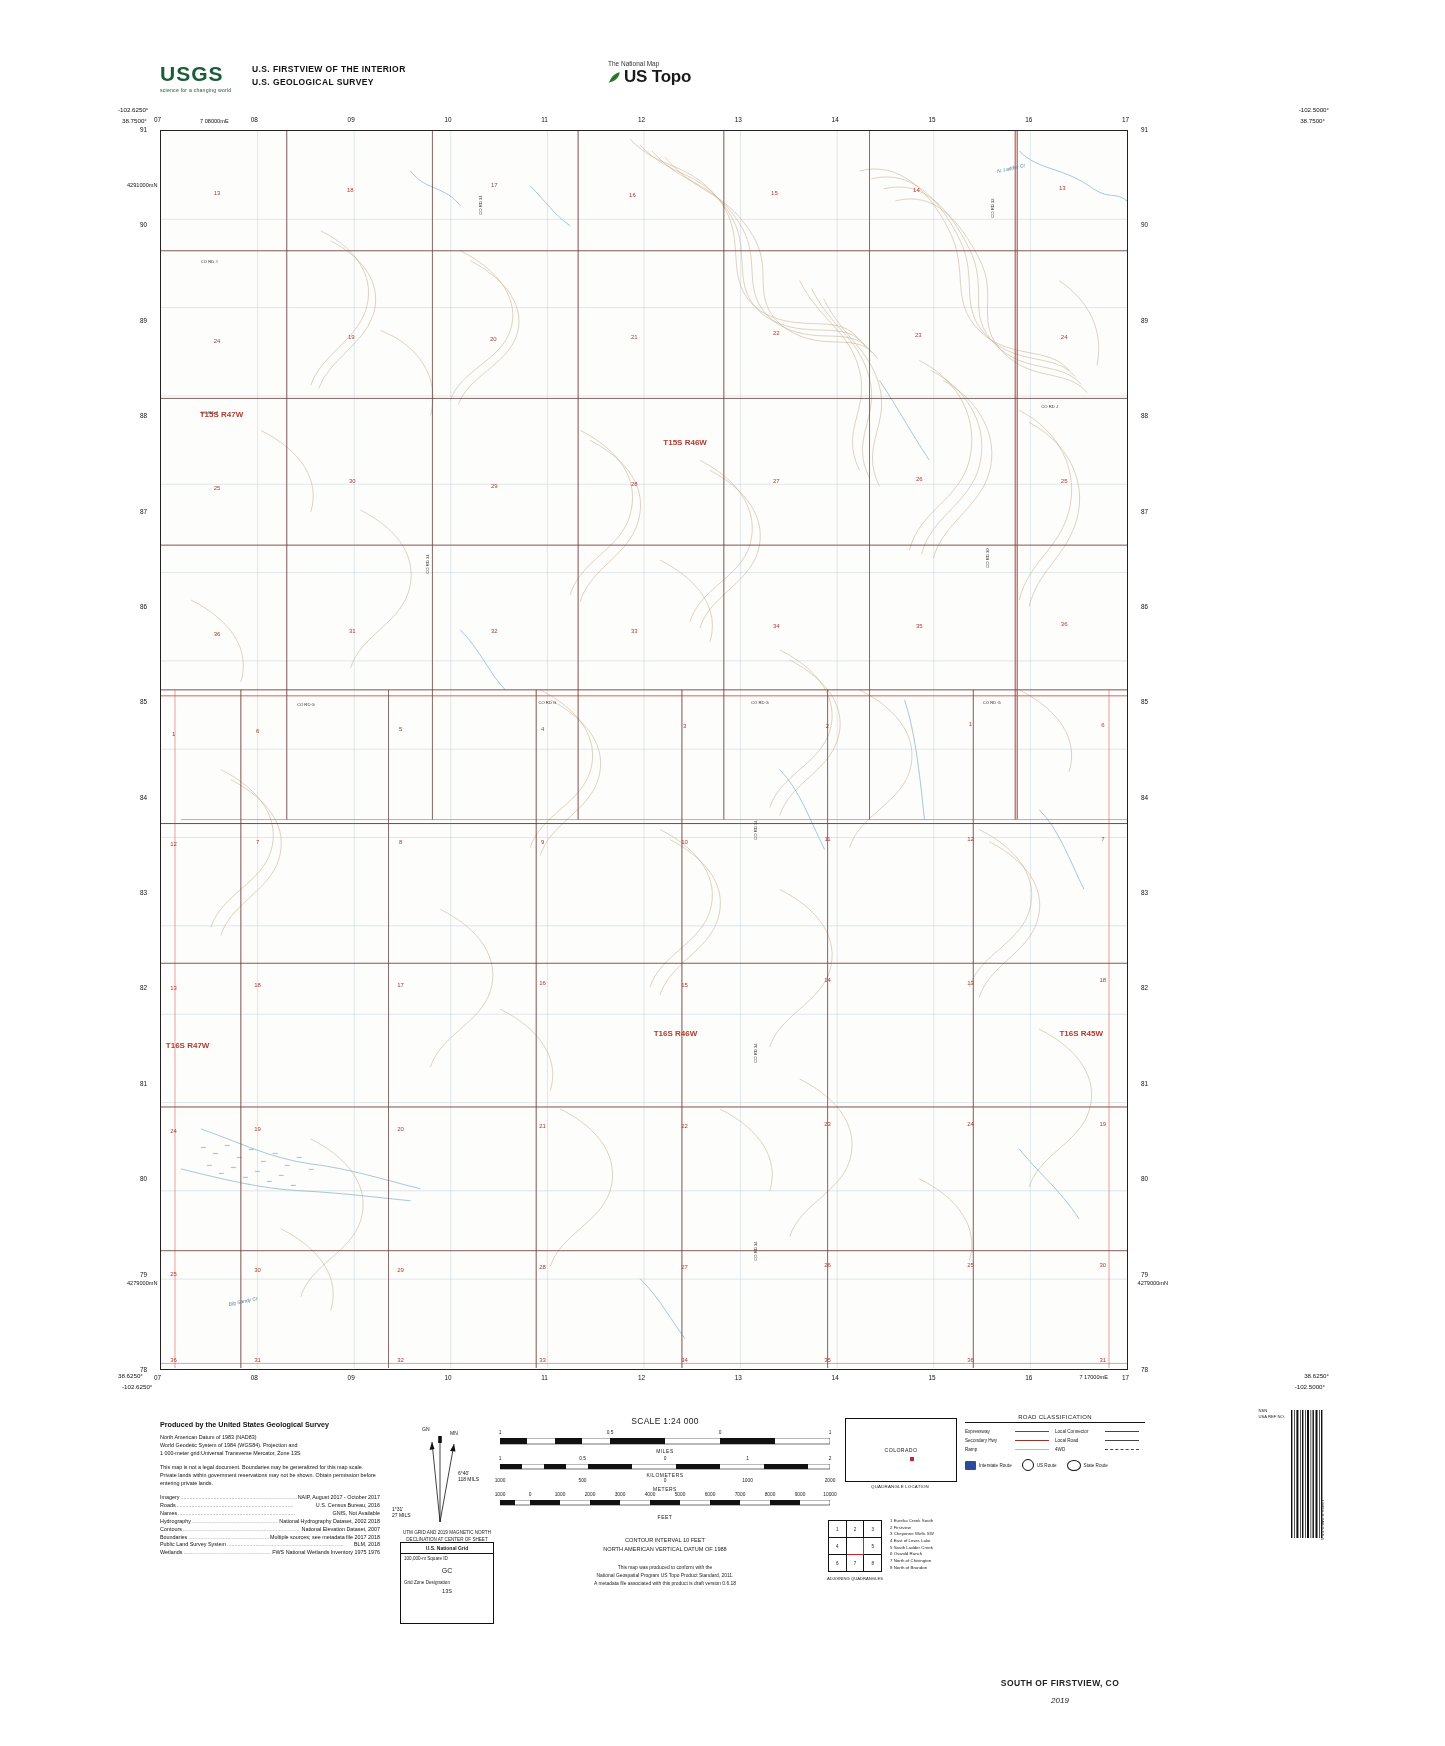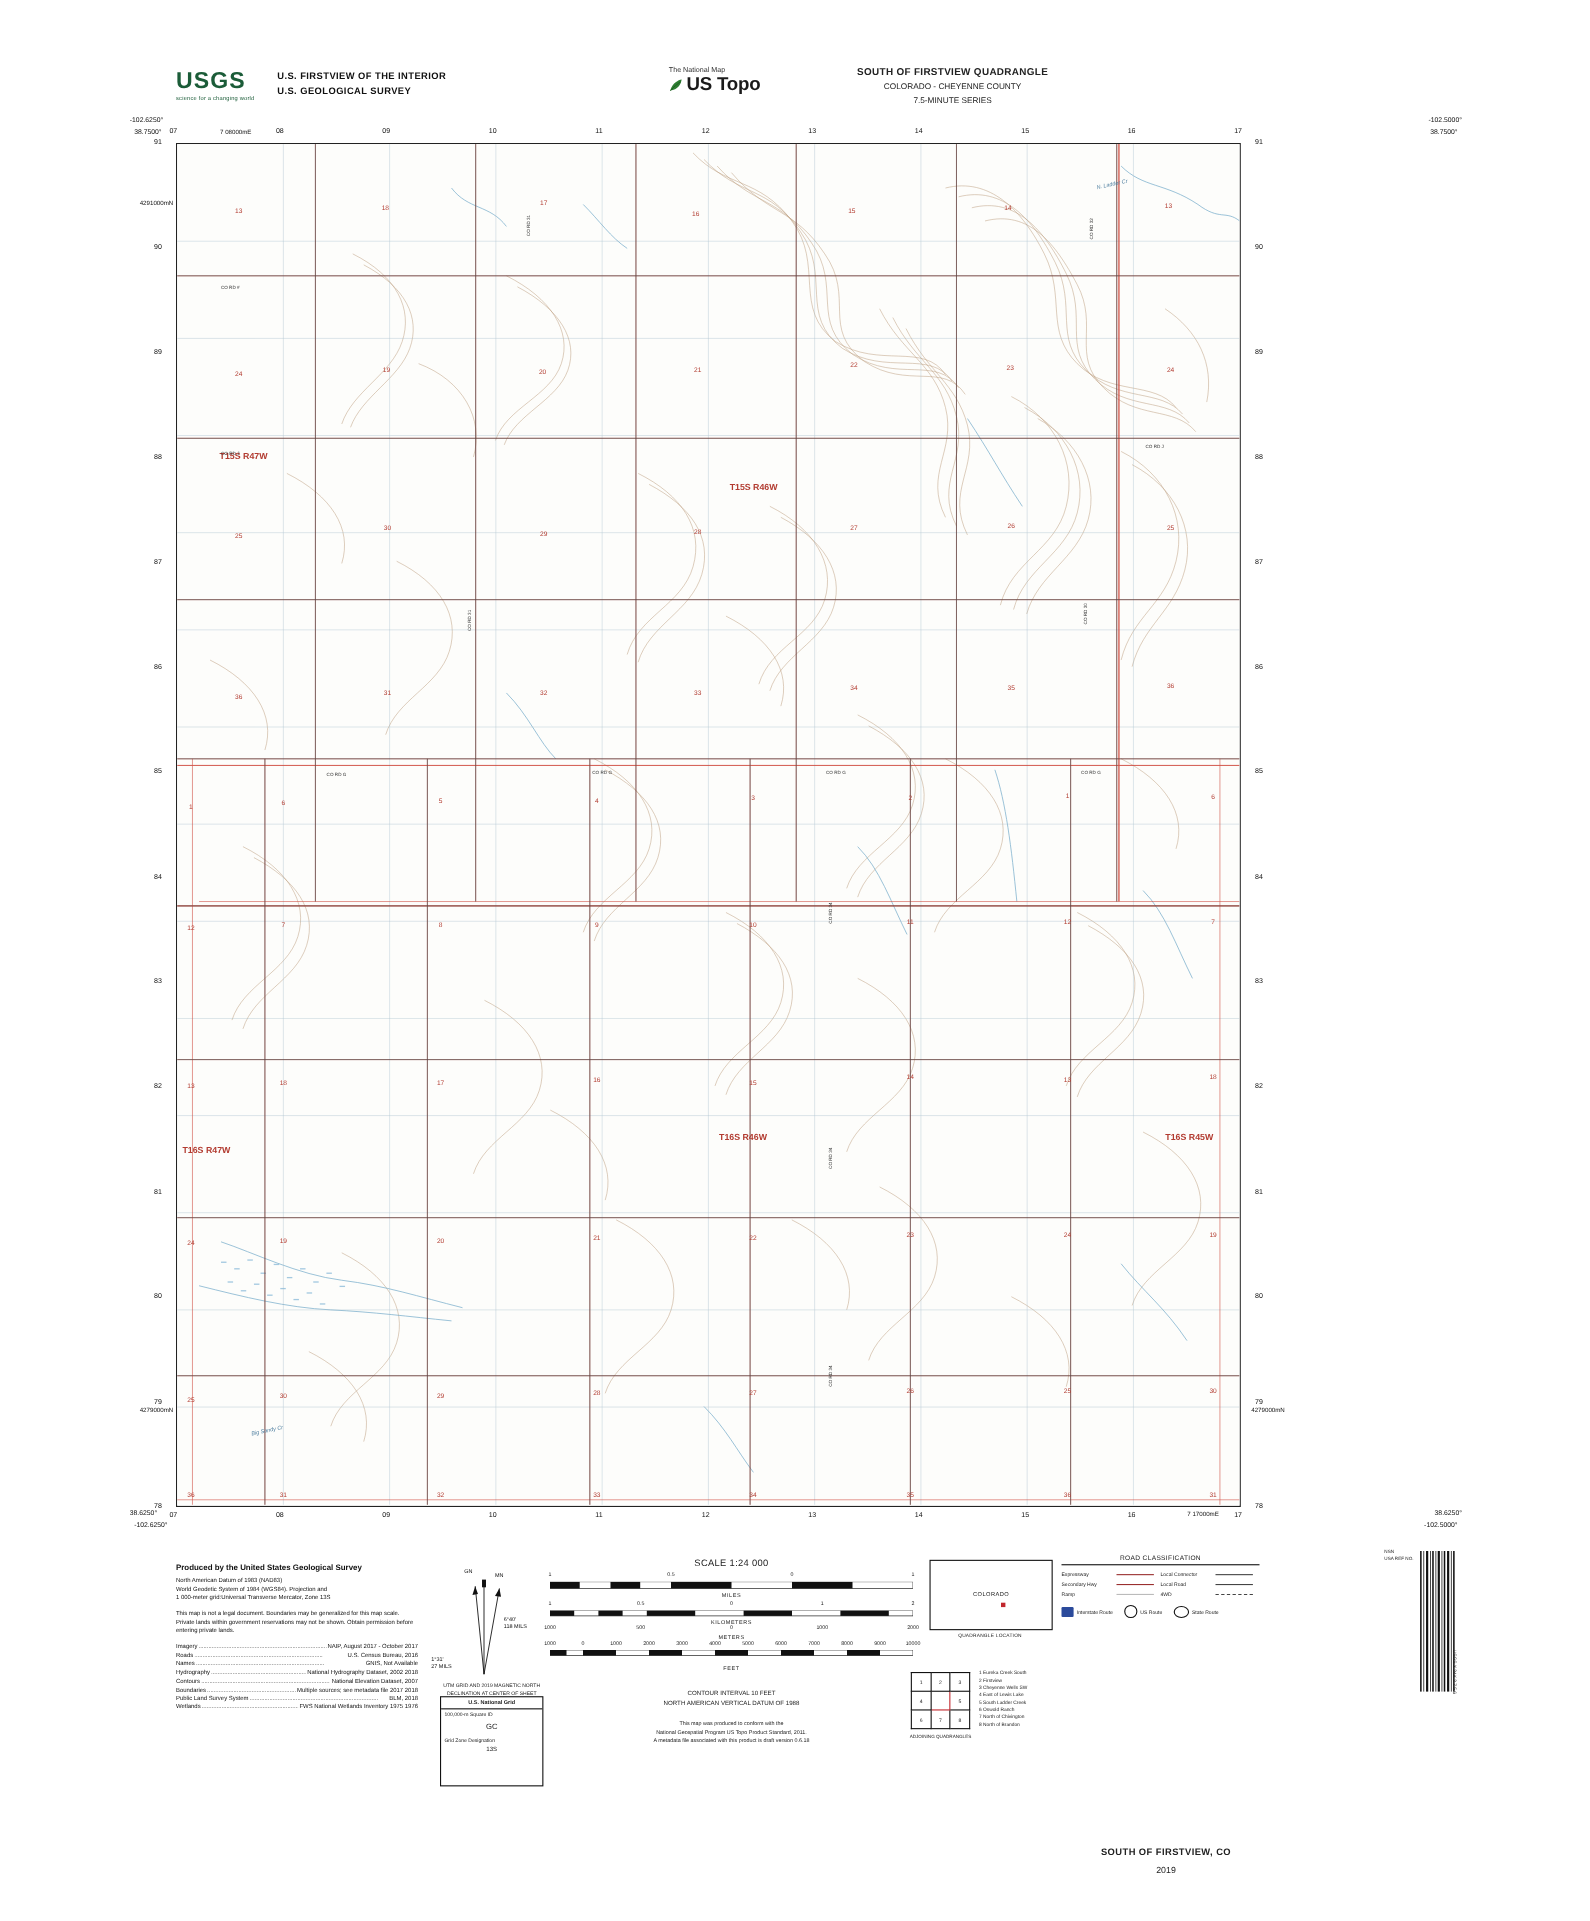--- a/index.html
+++ b/index.html
@@ -83,21 +83,21 @@
   .rc-line.thin{border-top:.8px solid #444;}
   .rc-line.dash{border-top:.8px dashed #444;}
   .rc-line.grey{border-top:1.6px solid #bbb;}
   .rc-shields{display:flex;gap:10px;margin-top:5px;font-size:4.6px;align-items:center;}
   .shield{width:11px;height:9px;background:#2b4a9b;border-radius:1px;margin-right:3px;}
   .circ{width:10px;height:10px;border:.8px solid #111;border-radius:50%;margin-right:3px;}
   .oval{width:12px;height:9px;border:.8px solid #111;border-radius:50%;margin-right:3px;}
 
   .footquad{position:absolute;left:940px;top:288px;width:240px;text-align:center;}
   .footquad .fq1{font-size:8.5px;font-weight:bold;letter-spacing:.4px;}
-  .footquad .fq2{font-size:8px;margin-top:8px;}
+  .footquad .fq2{font-size:8px;margin-top:8px;font-style:italic;}
 
   .barcode{position:absolute;right:122px;top:20px;width:34px;height:128px;}
   .barcode .bars{position:absolute;inset:0;}
   .bcnum{position:absolute;right:120px;top:150px;font-size:4.4px;transform:rotate(90deg);transform-origin:right top;white-space:nowrap;}
 </style>
 </head>
 <body>
 
 <div class="page">
 
@@ -113,25 +113,20 @@
     <div class="tnm">
       <div class="t1">The National Map</div>
       <div class="t2">
         <span class="leaf">
           <svg viewBox="0 0 20 20" width="13" height="13">
               <path d="M2 17 C6 6 13 3 18 2 C17 9 12 16 4 17 Z" fill="#2e7d32"></path>
               <path d="M2 18 C7 12 12 8 17 5" stroke="#1b5e20" stroke-width="1.2" fill="none"></path>
             </svg>
         </span><span>US Topo</span>
       </div>
-    </div>
-    <div class="quad">
-      <div class="q1">SOUTH OF FIRSTVIEW QUADRANGLE</div>
-      <div class="q2">COLORADO - CHEYENNE COUNTY</div>
-      <div class="q3">7.5-MINUTE SERIES</div>
     </div>
   </div>
 
   <div class="corner c-tl">-102.6250°</div>
   <div class="corner c-tl2">38.7500°</div>
   <div class="corner c-tr">-102.5000°</div>
   <div class="corner c-tr2">38.7500°</div>
   <div class="corner c-bl">38.6250°</div>
   <div class="corner c-bl2">-102.6250°</div>
   <div class="corner c-br">38.6250°</div>

